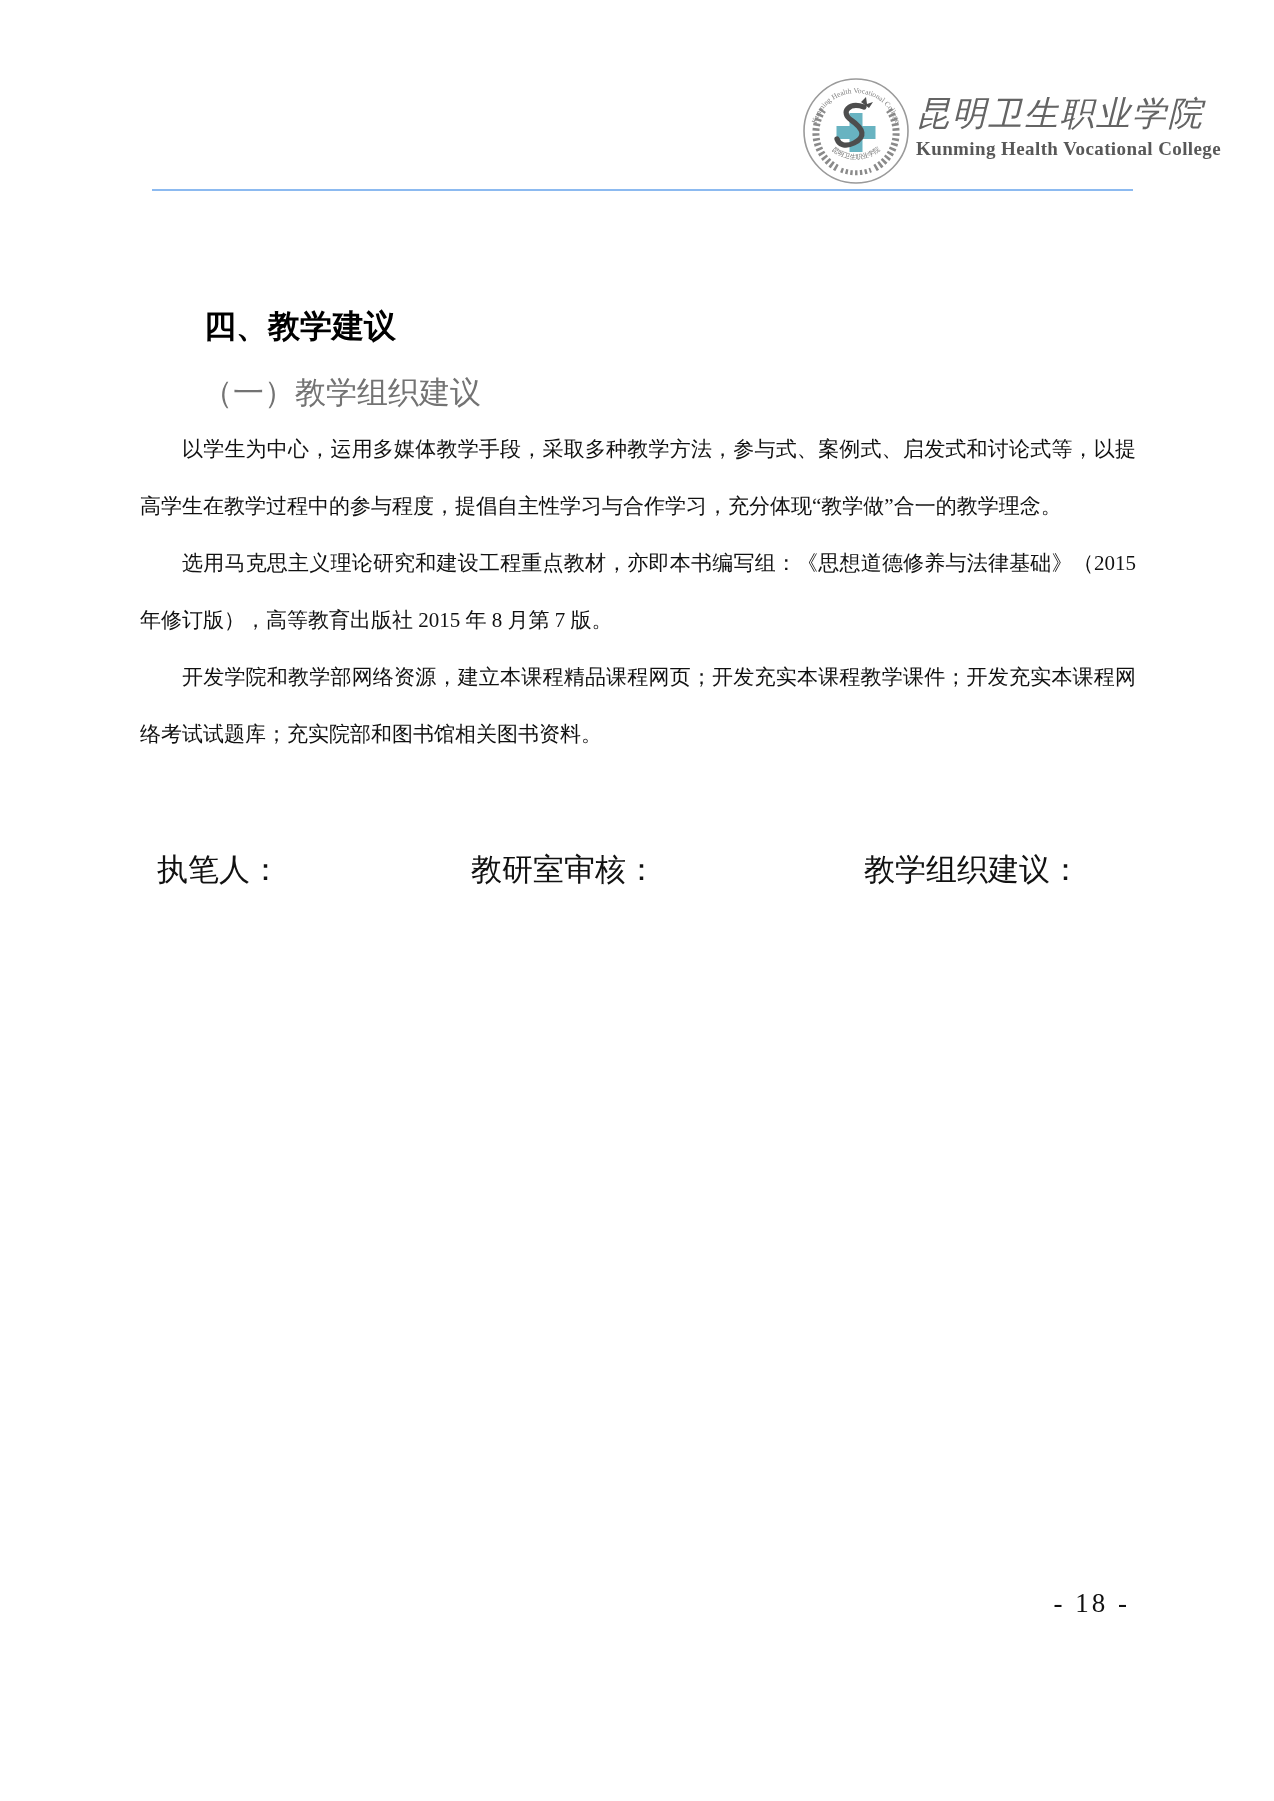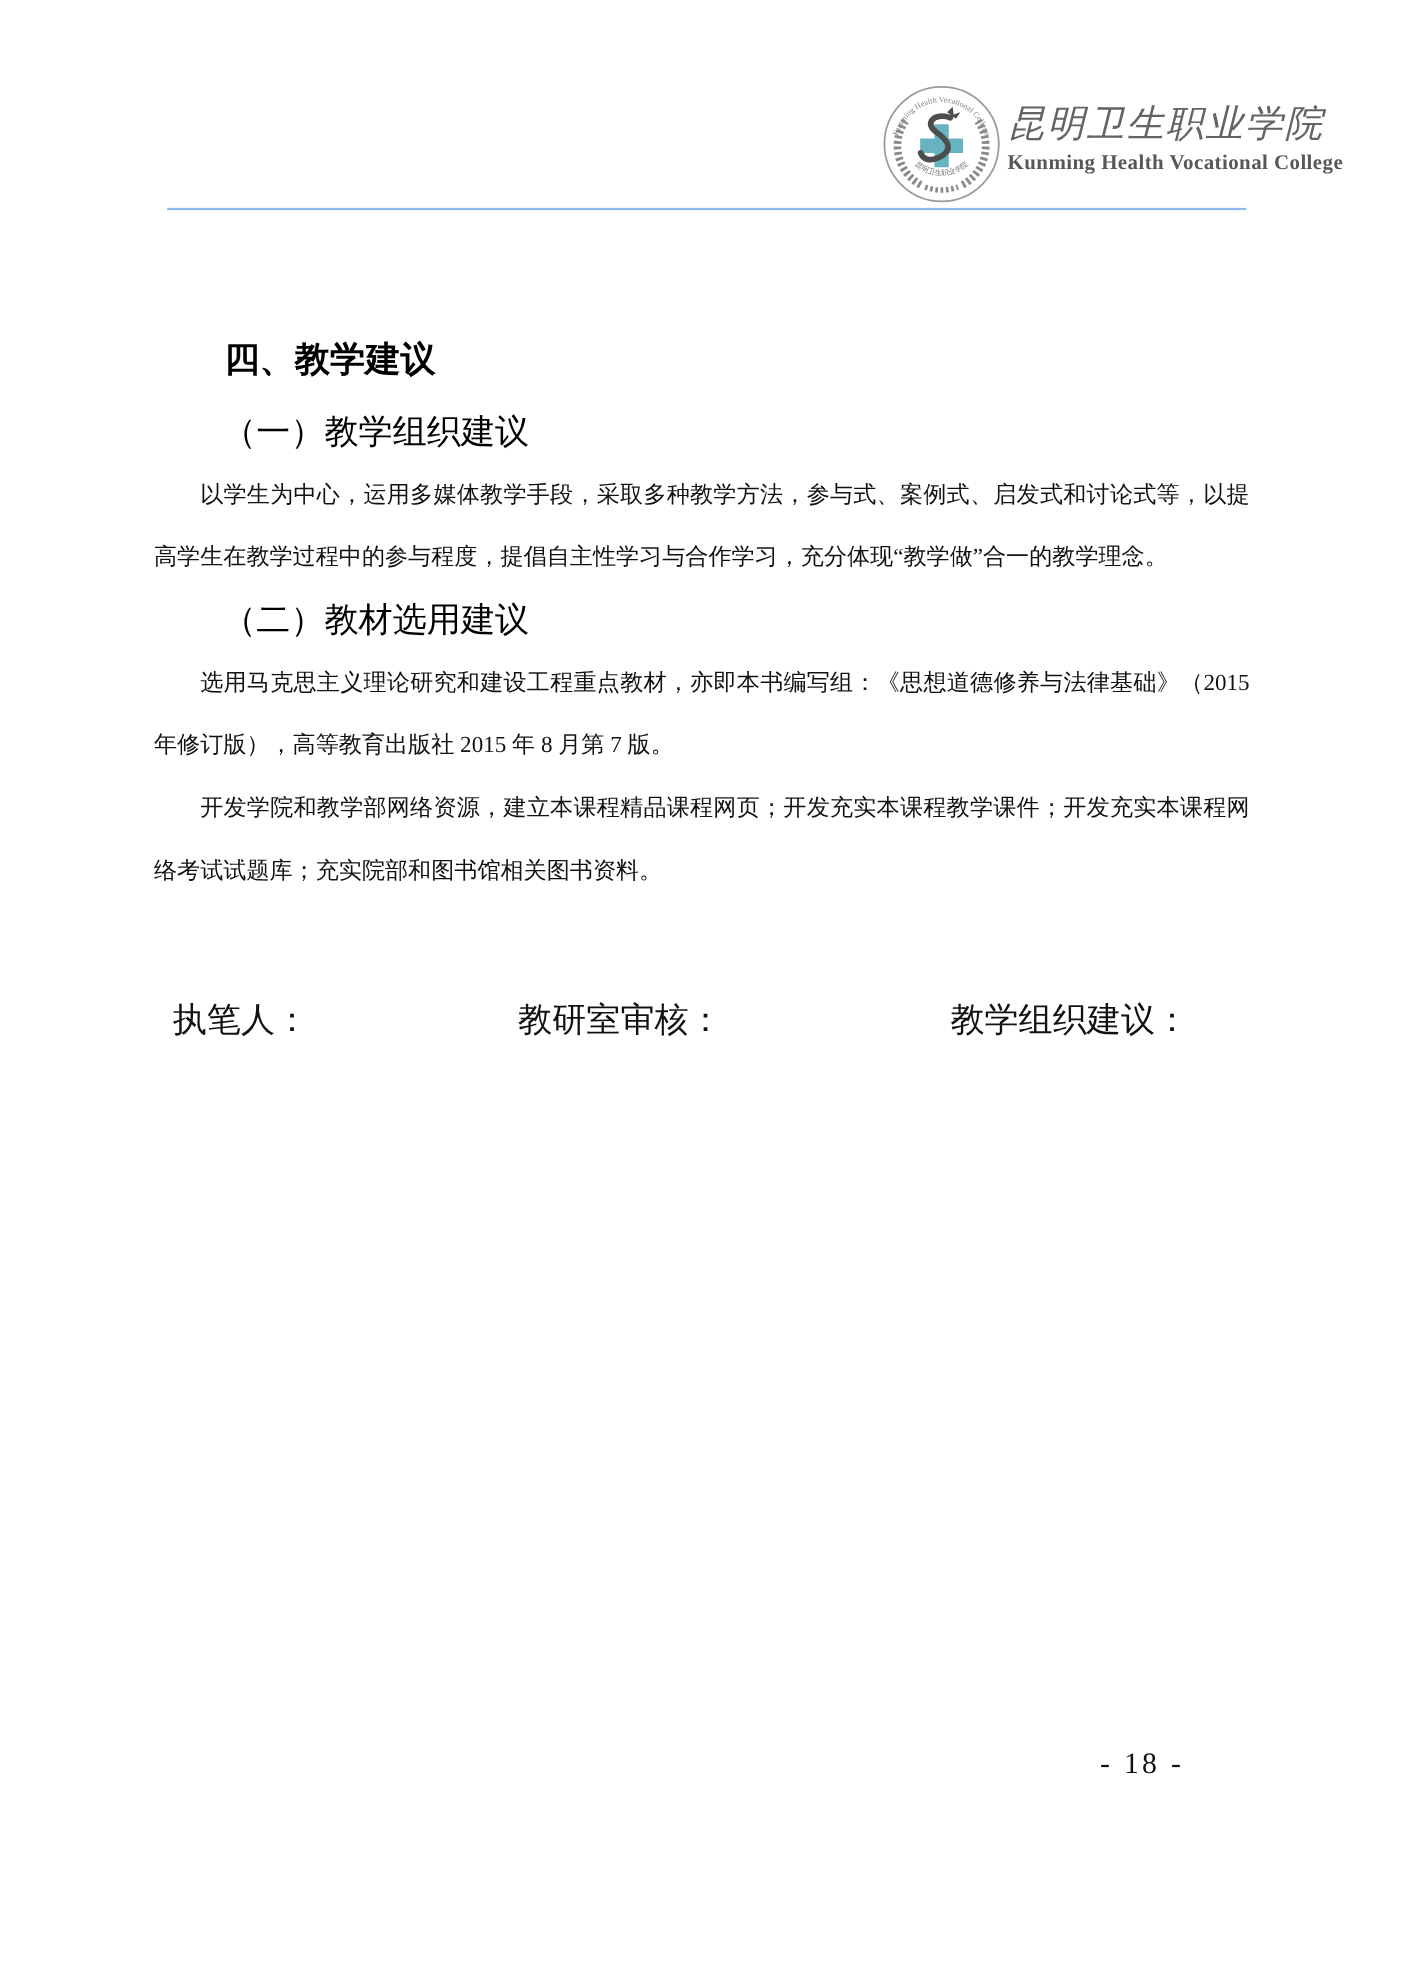--- a/index.html
+++ b/index.html
@@ -66,21 +66,21 @@
     line-height: 44px;
     text-indent: 2em;
     color: #000;
     margin-bottom: 16px;
   }
   .sub-heading {
     font-size: 31px;
     line-height: 57px;
     text-indent: 2em;
     font-weight: normal;
-    color: #000000;
+    color: #737373;
   }
   .para {
     font-size: 21px;
     line-height: 57px;
     text-indent: 2em;
     text-align: justify;
     text-justify: inter-ideograph;
     color: #111;
   }
   .sig-row {
@@ -95,21 +95,21 @@
   .sig-writer   { left: 17px; }
   .sig-office   { left: 331px; }
   .sig-college  { left: 724px; }
 
   
   .page-num {
     position: absolute;
     top: 1588px;
     left: 1000px;
     width: 130px;
-    text-align: left;
+    text-align: right;
     font-size: 27px;
     letter-spacing: 3px;
     color: #111;
     white-space: nowrap;
   }
 </style>
 </head>
 <body>
 
 <div class="page">
@@ -143,21 +143,20 @@
     </div>
   </div>
   <div class="header-rule"></div>
 
   <div class="doc">
     <div class="sec-heading">四、教学建议</div>
 
     <div class="sub-heading">（一）教学组织建议</div>
     <p class="para">以学生为中心，运用多媒体教学手段，采取多种教学方法，参与式、案例式、启发式和讨论式等，以提高学生在教学过程中的参与程度，提倡自主性学习与合作学习，充分体现“教学做”合一的教学理念。</p>
 
-    <div class="sub-heading">（二）教材选用建议</div>
     <p class="para">选用马克思主义理论研究和建设工程重点教材，亦即本书编写组：《思想道德修养与法律基础》（2015 年修订版），高等教育出版社 2015 年 8 月第 7 版。</p>
 
     <p class="para">开发学院和教学部网络资源，建立本课程精品课程网页；开发充实本课程教学课件；开发充实本课程网络考试试题库；充实院部和图书馆相关图书资料。</p>
 
     <div class="sig-row">
       <span class="sig sig-writer">执笔人：</span>
       <span class="sig sig-office">教研室审核：</span>
       <span class="sig sig-college">教学组织建议：</span>
     </div>
   </div>

